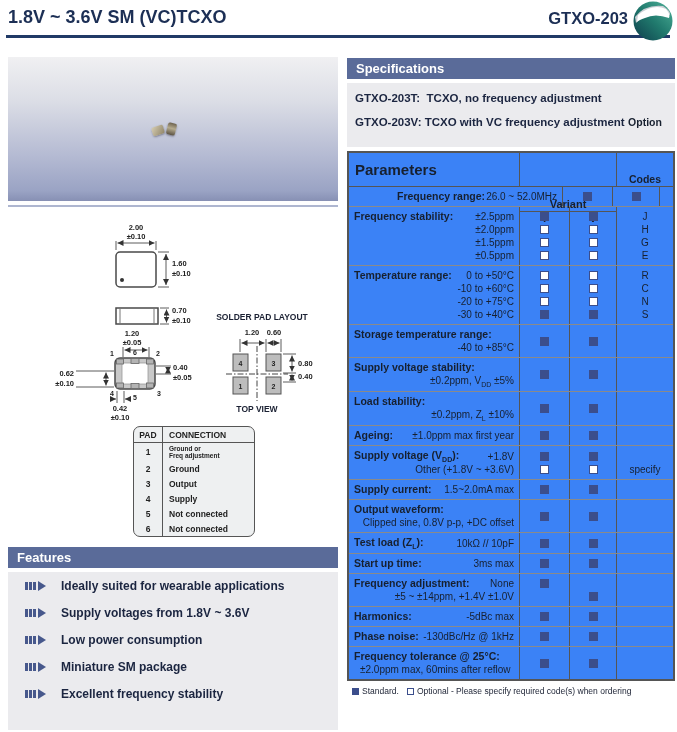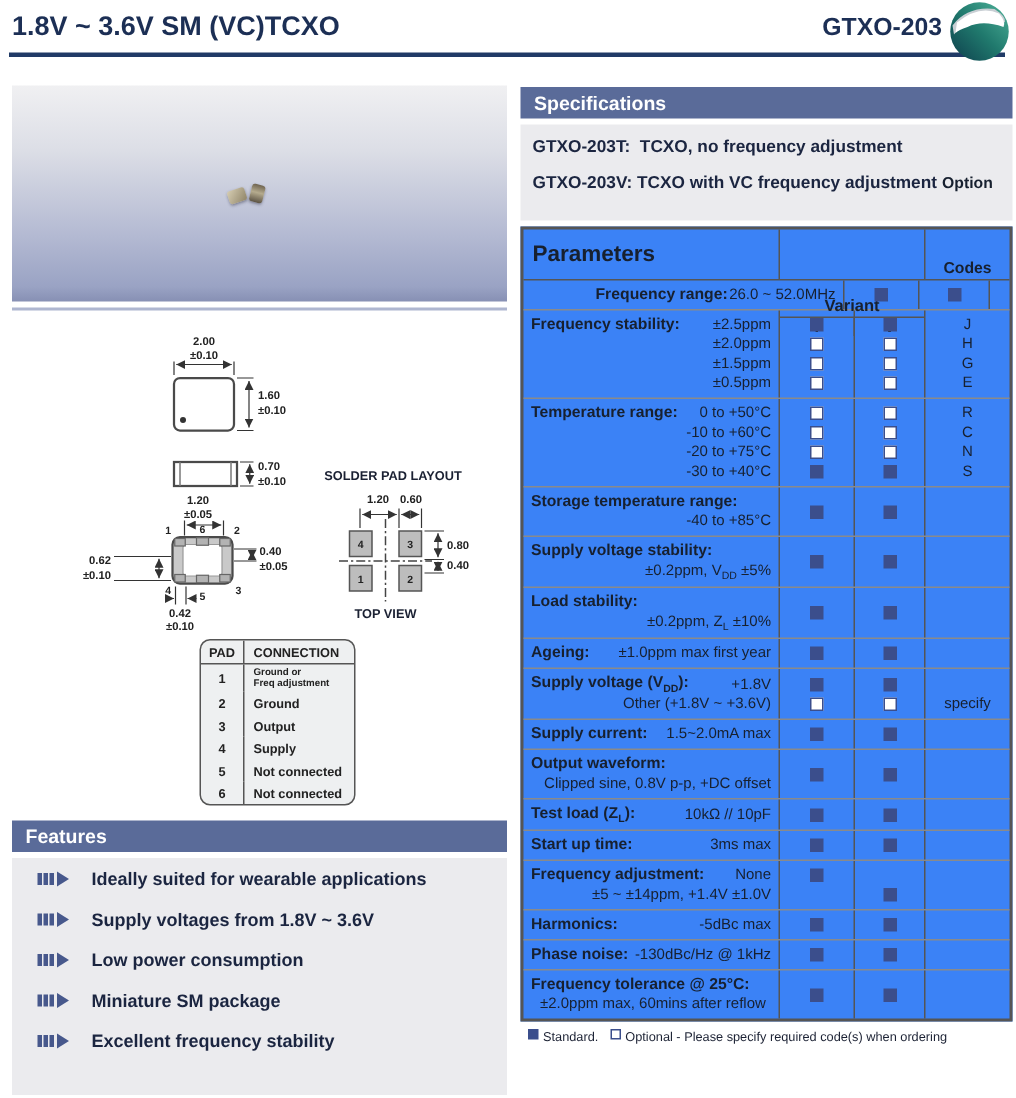--- a/index.html
+++ b/index.html
@@ -18,21 +18,21 @@
   .comp2{left:159px;top:66px;width:9px;height:12px;background:linear-gradient(180deg,#6f6450,#b5ab8e 45%,#5c5344);transform:rotate(14deg);}
   .photo-rule{position:absolute;left:8px;top:205px;width:330px;height:1.5px;background:#aeb6d0;}
   
   #drawings{position:absolute;left:30px;top:213px;}
   #drawings .dim{font-size:7.5px;font-weight:bold;fill:#222;}
   #drawings .pin{font-size:7px;font-weight:bold;fill:#222;}
   #drawings .dimh{font-size:8.5px;font-weight:bold;fill:#1b2133;}
   #drawings .cl{stroke:#444;stroke-width:1;stroke-dasharray:6 2 1.5 2;fill:none;}
   #drawings .ext{stroke:#333;stroke-width:.8;fill:none;}
   
-  .pad-table{position:absolute;left:133px;top:426px;width:104px;box-sizing:border-box;
+  .pad-table{position:absolute;left:133px;top:426px;width:122px;box-sizing:border-box;
              border:1.5px solid #555;border-radius:7px;background:#eef0f1;overflow:hidden;
              font-size:8.5px;font-weight:bold;color:#222;}
   .pt-head{display:flex;height:15px;border-bottom:1.2px solid #555;}
   .pt-c1{width:29px;border-right:1.2px solid #555;display:flex;align-items:center;justify-content:center;box-sizing:border-box;flex-shrink:0;}
   .pt-c2{flex:1;display:flex;align-items:center;padding-left:6px;}
   .pt-row{display:flex;height:15px;}
   .pt-row.tall{height:18px;}
   .pt-c2.sm{font-size:6.5px;line-height:7px;white-space:pre-line;}
   
   .bar{background:#5a6b99;color:#fff;font-weight:bold;font-size:13px;height:21px;line-height:21px;
@@ -75,21 +75,21 @@
   .sline{justify-content:center;}
   .plabel{font-weight:bold;font-size:10.5px;white-space:nowrap;}
   .pval{white-space:nowrap;}
   .pline.inline .pval{margin-left:auto;}
   .pline.vright{justify-content:flex-end;}
   .pline.vleft{justify-content:flex-start;padding-left:6px;}
   sub{font-size:7px;line-height:1;}
   .sq{width:9px;height:9px;box-sizing:border-box;display:block;}
   .sq-s{background:#3b4e8c;}
   .sq-o{border:1.7px solid #3b4e8c;background:#fff;}
-  .legend{display:flex;font-size:8.5px;color:#1b2133;margin-top:5px;padding-left:5px;}
+  .legend{display:flex;align-items:center;font-size:8.5px;color:#1b2133;margin-top:5px;padding-left:5px;}
   .lg-s{width:7px;height:7px;background:#3b4e8c;margin-right:3px;flex-shrink:0;}
   .lg-o{width:7px;height:7px;border:1.5px solid #3b4e8c;box-sizing:border-box;background:#fff;margin:0 3px 0 8px;flex-shrink:0;}
 </style>
 </head>
 <body>
 
 <div class="page">
 
   <div class="title">1.8V ~ 3.6V SM (VC)TCXO</div>
   <div class="model">GTXO-203</div>

